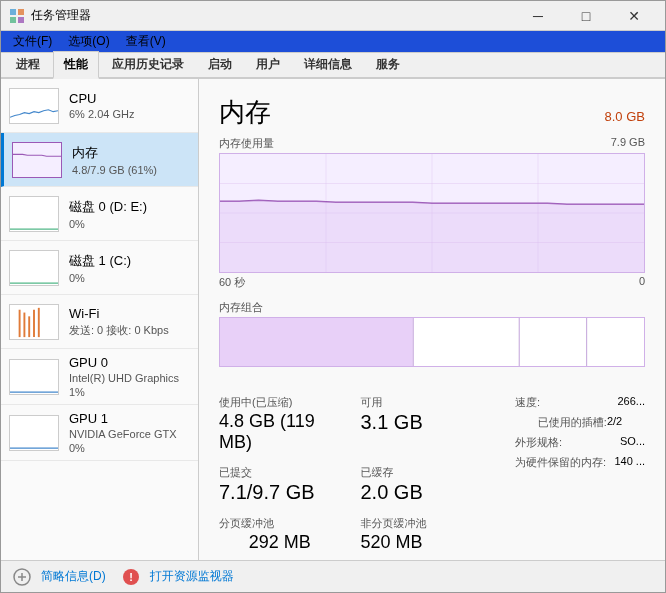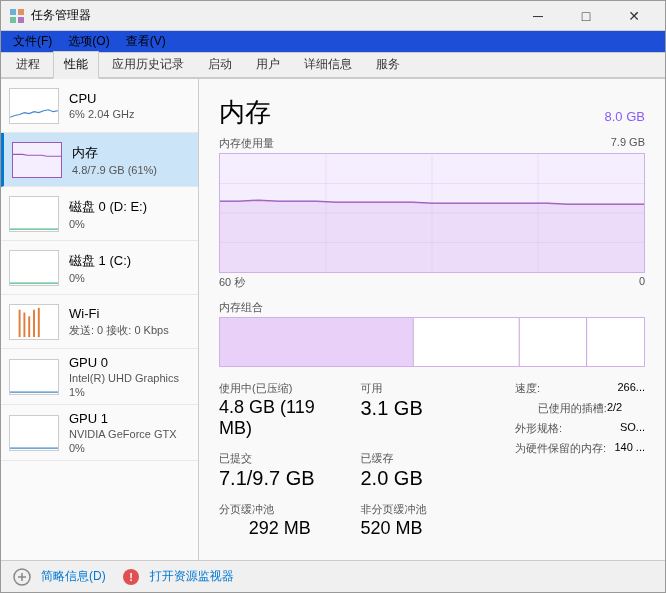--- a/index.html
+++ b/index.html
@@ -83,20 +83,21 @@
     }
     .tab {
       padding: 4px 10px;
       cursor: pointer;
       font-size: 12px;
       color: #333;
       border: 1px solid transparent;
       border-bottom: none;
       margin-right: 2px;
       background: transparent;
+      font-weight: bold;
     }
     .tab.active {
       background: #f0f0f0;
       border: 1px solid #ccc;
       border-bottom: 2px solid #f0f0f0;
       margin-bottom: -2px;
       color: #000;
     }
     .content {
       display: flex;
@@ -144,21 +145,21 @@
       align-items: baseline;
       margin-bottom: 6px;
     }
     .main-title {
       font-size: 26px;
       font-weight: 300;
       color: #000;
     }
     .main-total {
       font-size: 13px;
-      color: #8b5cf6;
+      color: #c2410c;
       margin-left: 48px;
     }
     .chart-section {
       margin-bottom: 10px;
     }
     .chart-label {
       font-size: 11px;
       color: #555;
       margin-bottom: 2px;
       display: flex;
@@ -407,21 +408,21 @@
         <div class="composition-area">
           <svg width="100%" height="100%" viewBox="0 0 440 50" preserveAspectRatio="none">
             <rect x="0" y="0" width="200" height="50" fill="#e8d0f8"></rect>
             <rect x="200" y="0" width="1" height="50" fill="#c0a0d8"></rect>
             <rect x="310" y="0" width="1" height="50" fill="#c0a0d8"></rect>
             <rect x="380" y="0" width="1" height="50" fill="#c0a0d8"></rect>
           </svg>
         </div>
       </div>
 
-      <div style="display:flex; gap: 33px; margin-top: 14px;">
+      <div style="display:flex; gap: 33px; margin-top: 28px;">
 
         <div style="flex:1;">
           <div style="display:grid; grid-template-columns:1fr 1fr; gap: 12px 20px;">
 
             <div class="stat-item">
               <div class="stat-label">使用中(已压缩)</div>
               <div class="stat-value" style="font-size:18px;">4.8 GB (119 MB)</div>
             </div>
 
             <div class="stat-item">

